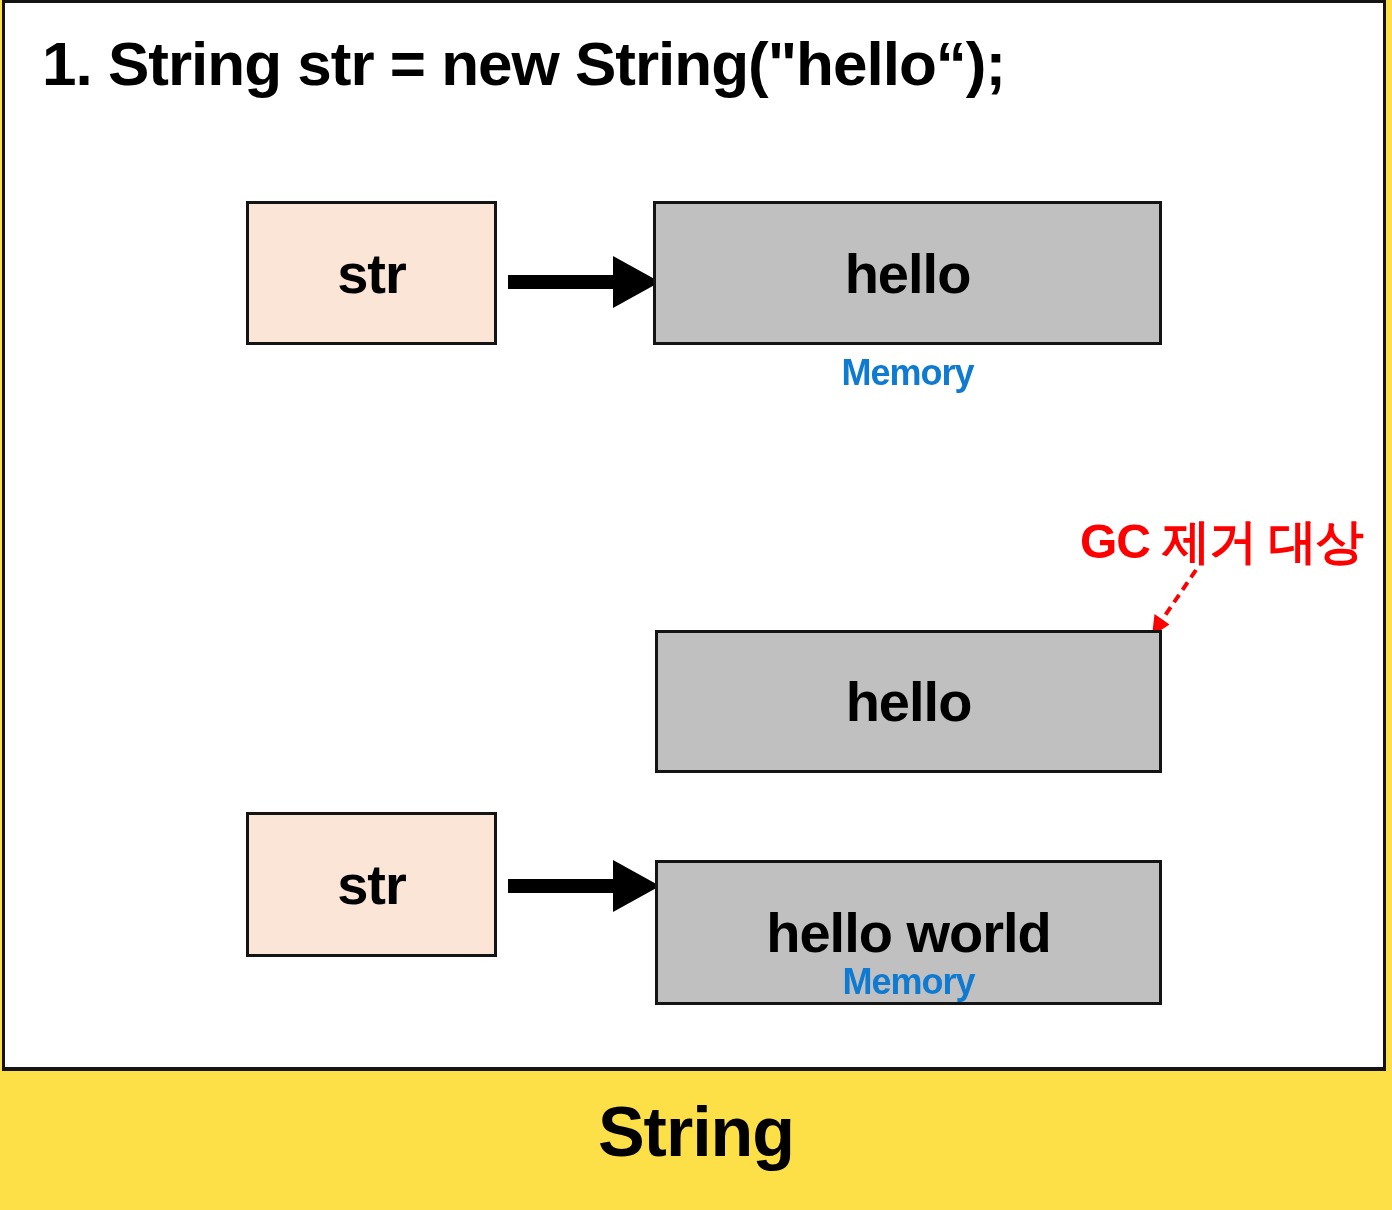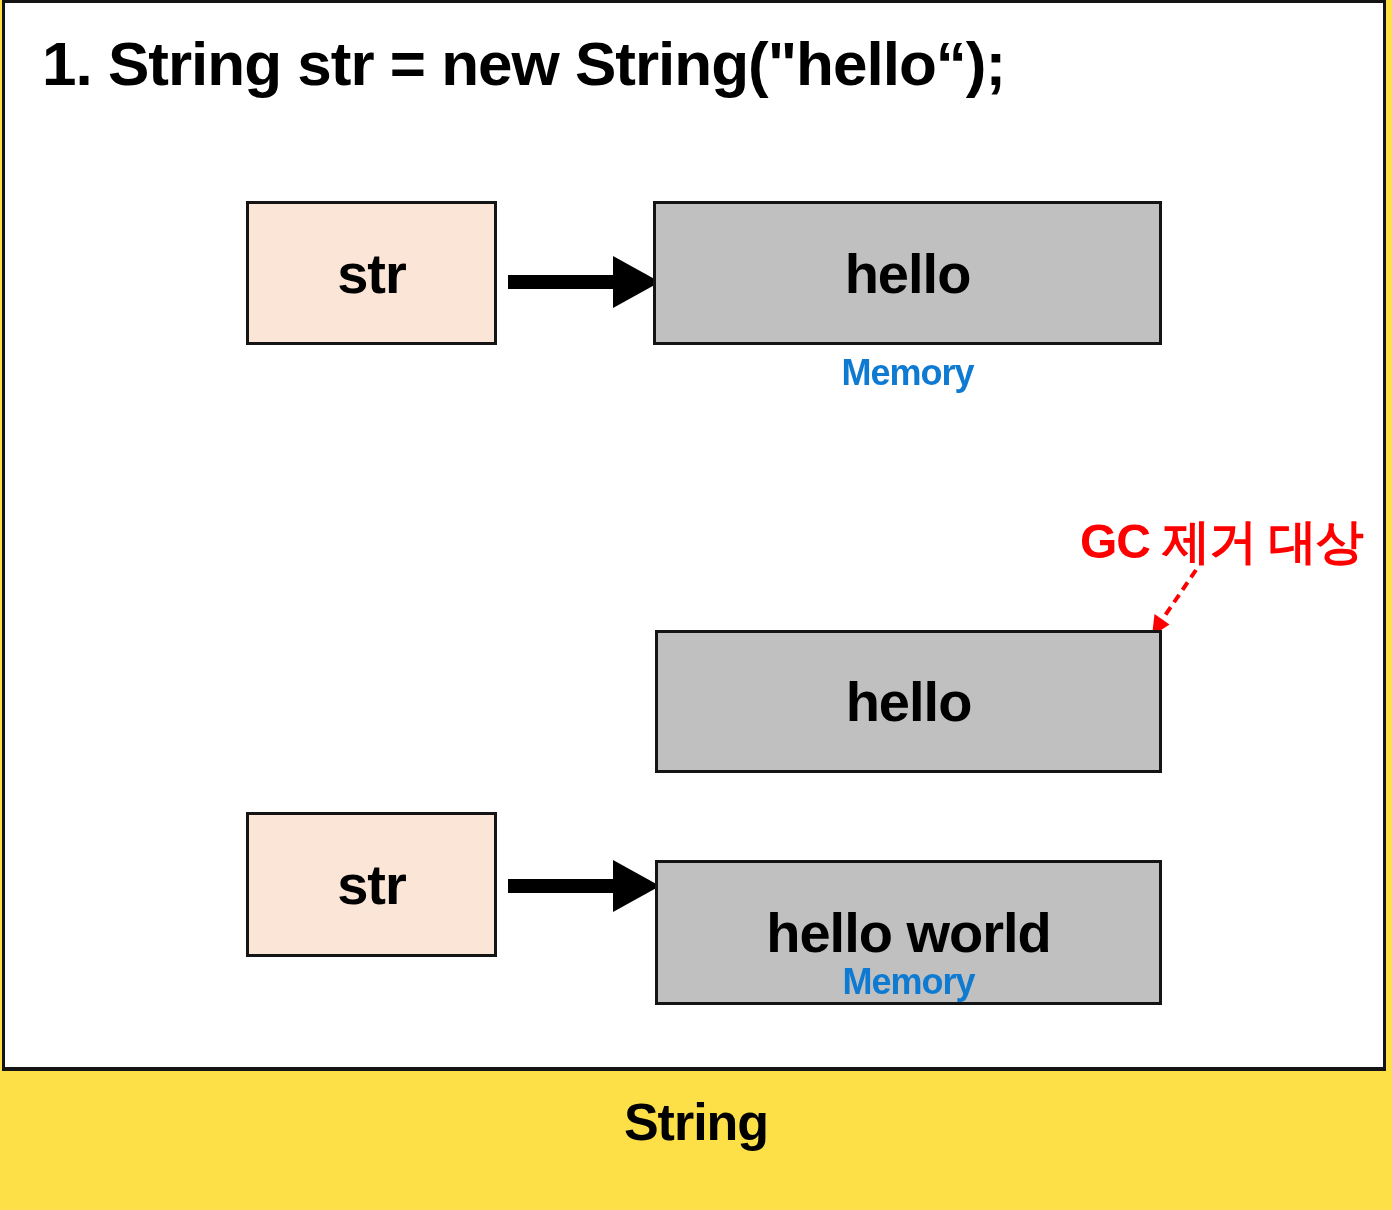--- a/index.html
+++ b/index.html
@@ -72,21 +72,21 @@
     position:absolute;left:1080px;top:510px;
     font-weight:bold;font-size:48px;
     color:var(--gc-red);
     white-space:nowrap;
     letter-spacing:-1px;
   }
   .gc-arrow{position:absolute;left:1136px;top:564px;color:var(--gc-red);}
   .caption{
     position:absolute;left:0;top:1092px;width:1392px;
     text-align:center;
-    font-weight:bold;font-size:52px;
+    font-weight:bold;font-size:70px;
     color:var(--ink);
     box-sizing:border-box;
     letter-spacing:-1px;
   }
 </style>
 </head>
 <body>
 
 <div class="canvas">
 

